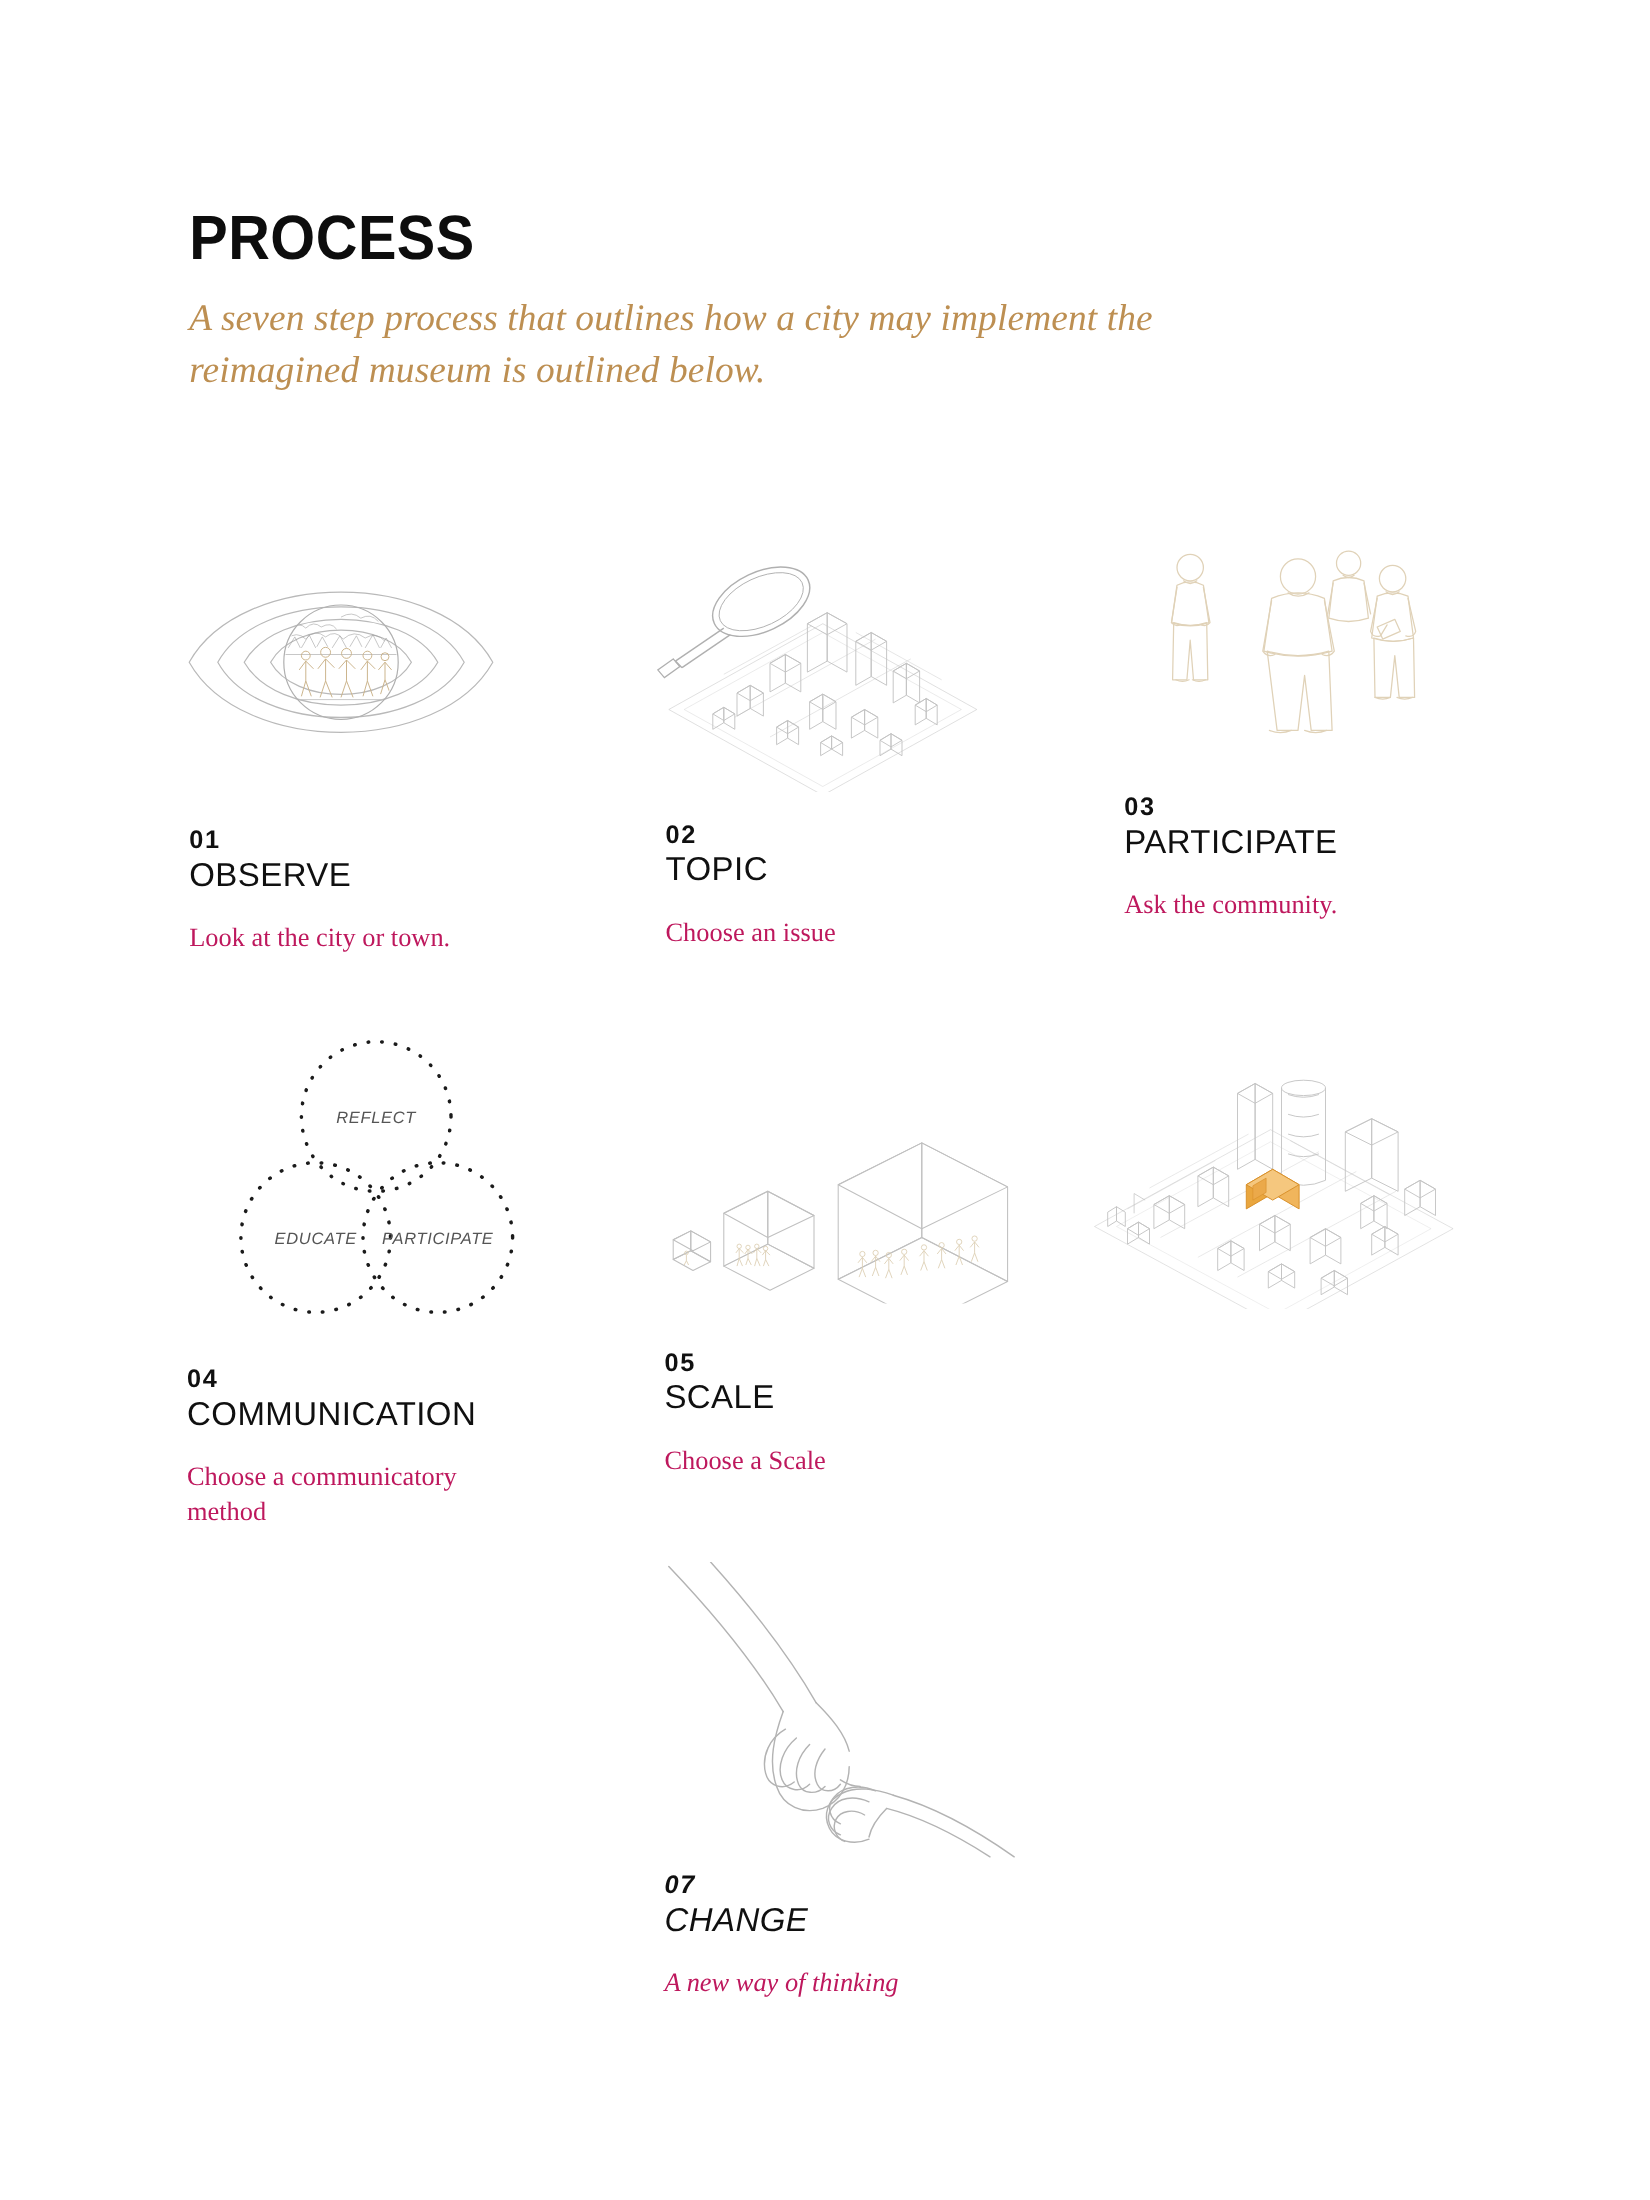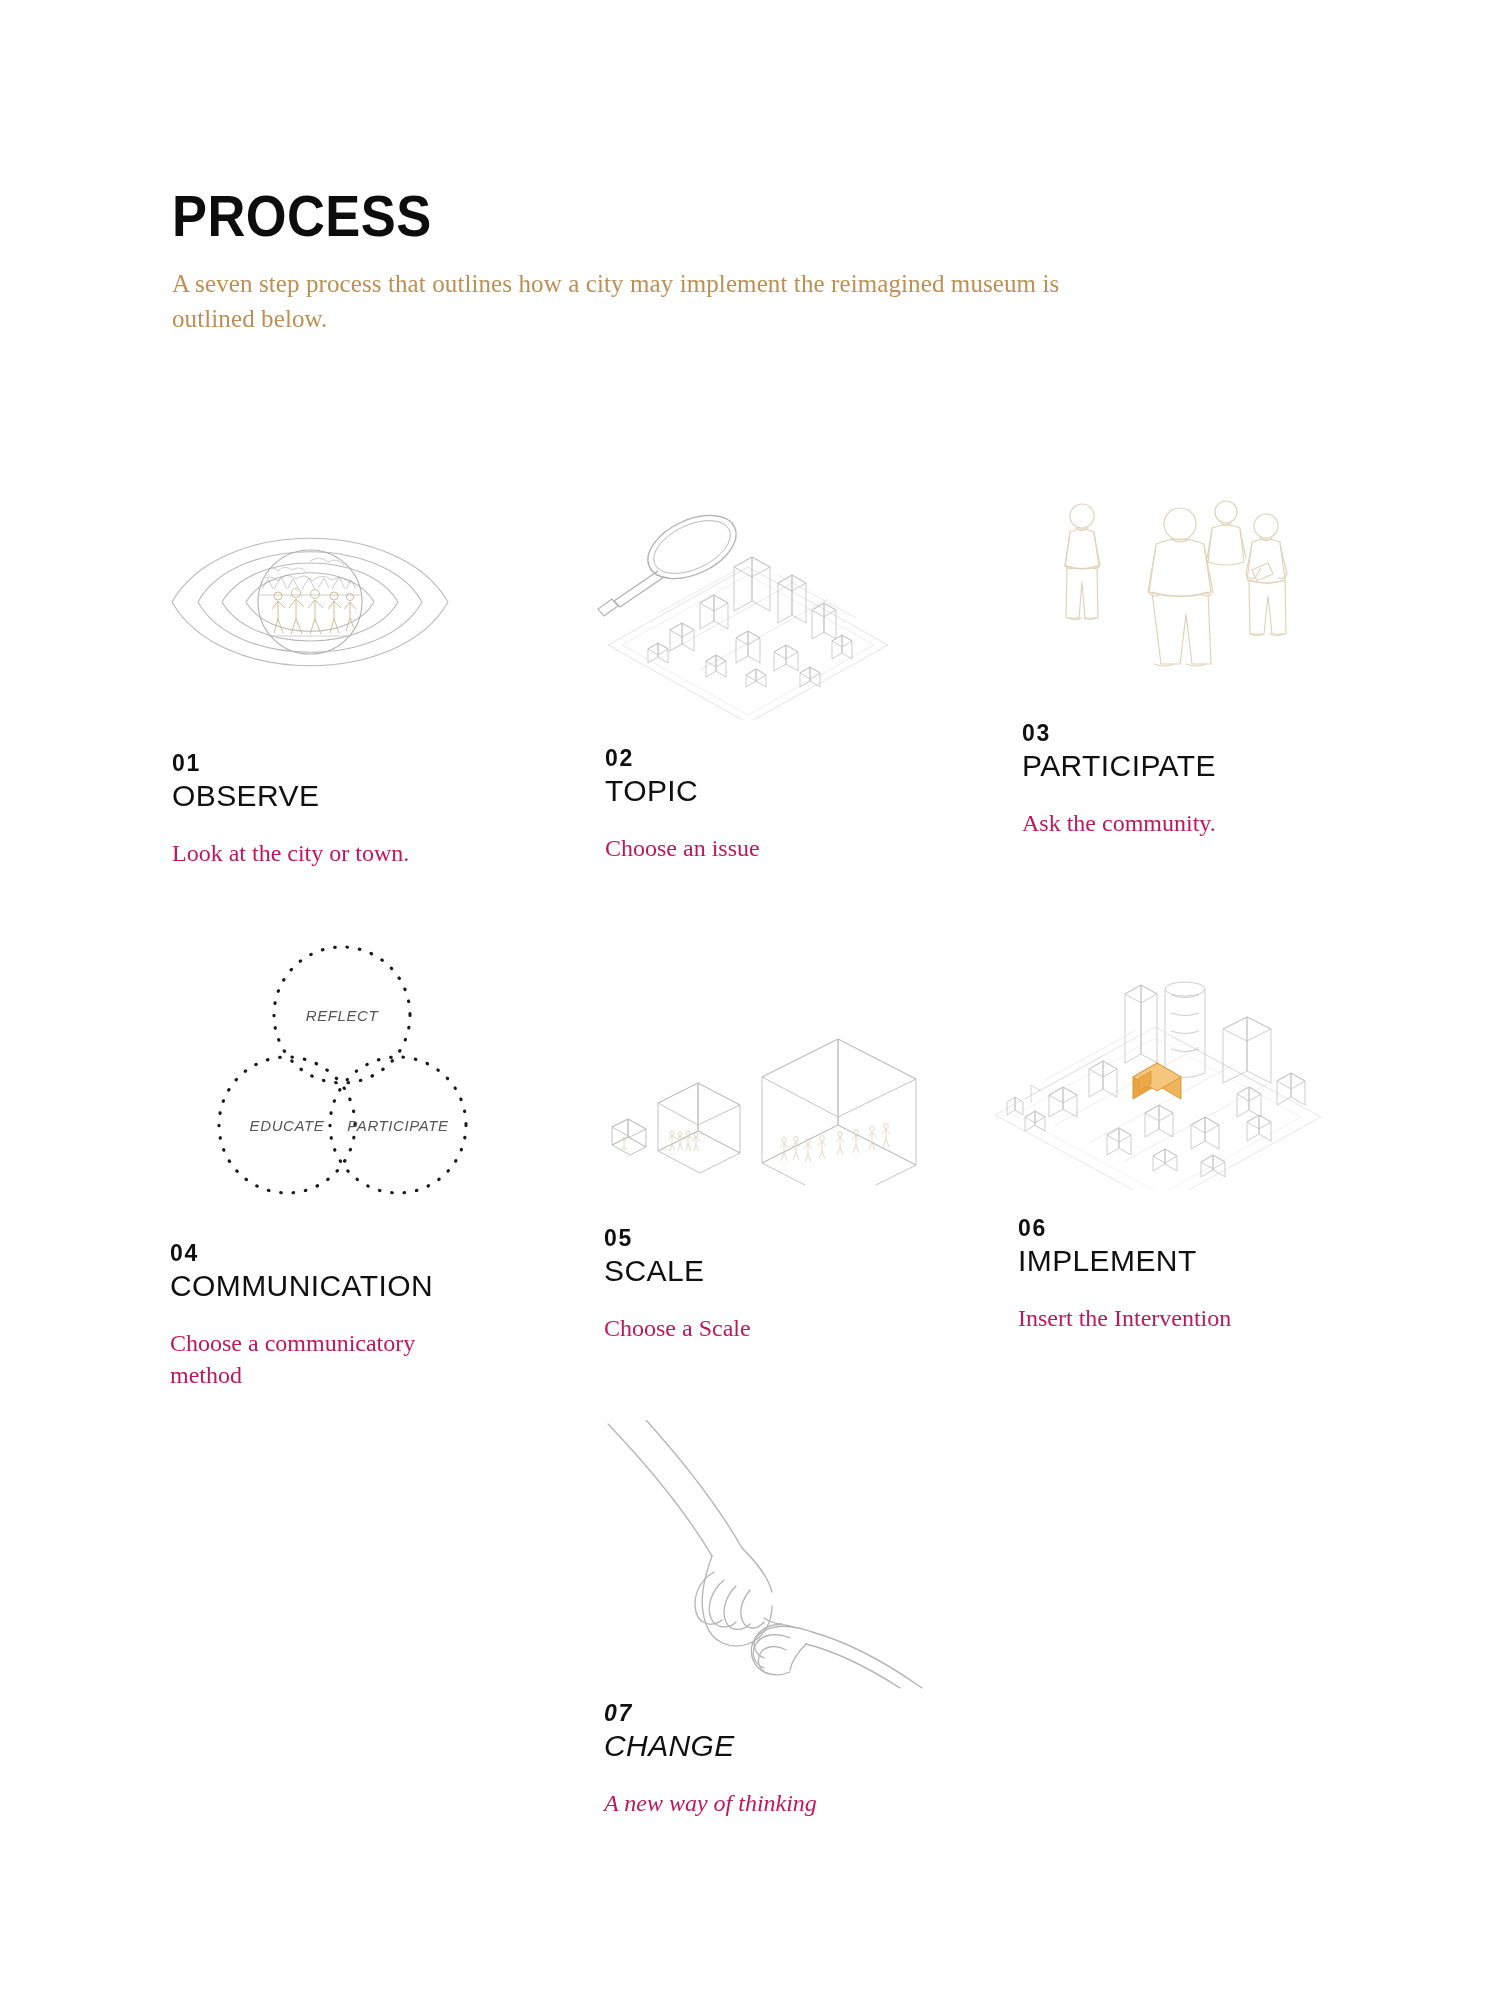--- a/index.html
+++ b/index.html
@@ -34,26 +34,27 @@
     font-size: 57px;
     letter-spacing: 0.5px;
     color: #0d0d0d;
     margin: 0;
     line-height: 1.0;
     transform: scaleX(0.92);
     transform-origin: left center;
   }
   .page-subtitle {
     font-family: "Liberation Serif", serif;
-    font-size: 25px;
+    font-size: 34px;
     line-height: 1.38;
     color: #bd8f52;
     margin: 22px 0 0 0;
     max-width: 975px;
     letter-spacing: 0.1px;
+    font-style: italic;
   }
 
   
   .steps {
     position: absolute;
     left: 0;
     top: 0;
     width: 1500px;
     height: 2000px;
   }
@@ -420,25 +421,20 @@
           </g>
 
           <g>
             <path d="M148 134 L172 120 L172 98 L148 112 Z" fill="#e9a63e" stroke="#d9912c" stroke-width="0.9"></path>
             <path d="M172 120 L196 134 L196 112 L172 98 Z" fill="#f0b55c" stroke="#d9912c" stroke-width="0.9"></path>
             <path d="M148 112 L172 98 L196 112 L172 126 Z" fill="#f5c77e" stroke="#d9912c" stroke-width="0.9"></path>
             <path d="M154 126 L166 119 L166 106 L154 113 Z" fill="#eba94a" stroke="#d9912c" stroke-width="0.6"></path>
           </g>
         </svg>
       </div>
-      <div class="step-text" style="left:33px; top:250px; width:340px;">
-        <div class="step-num">06</div>
-        <div class="step-name">IMPLEMENT</div>
-        <div class="step-desc">Insert the Intervention</div>
-      </div>
     </div>
 
     <div class="step" style="left:600px; top:1420px; width:330px; height:270px;">
       <div class="step-art">
         <svg width="330" height="270" viewBox="0 0 330 270">
           <g fill="none" stroke="#b3b3b3" stroke-width="1.3" stroke-linejoin="round" stroke-linecap="round">
 
             <path d="M8 4 C 48 46, 86 92, 112 136"></path>
             <path d="M46 0 C 82 40, 118 86, 142 128"></path>
             <path d="M112 136 C 104 158, 98 182, 106 204

